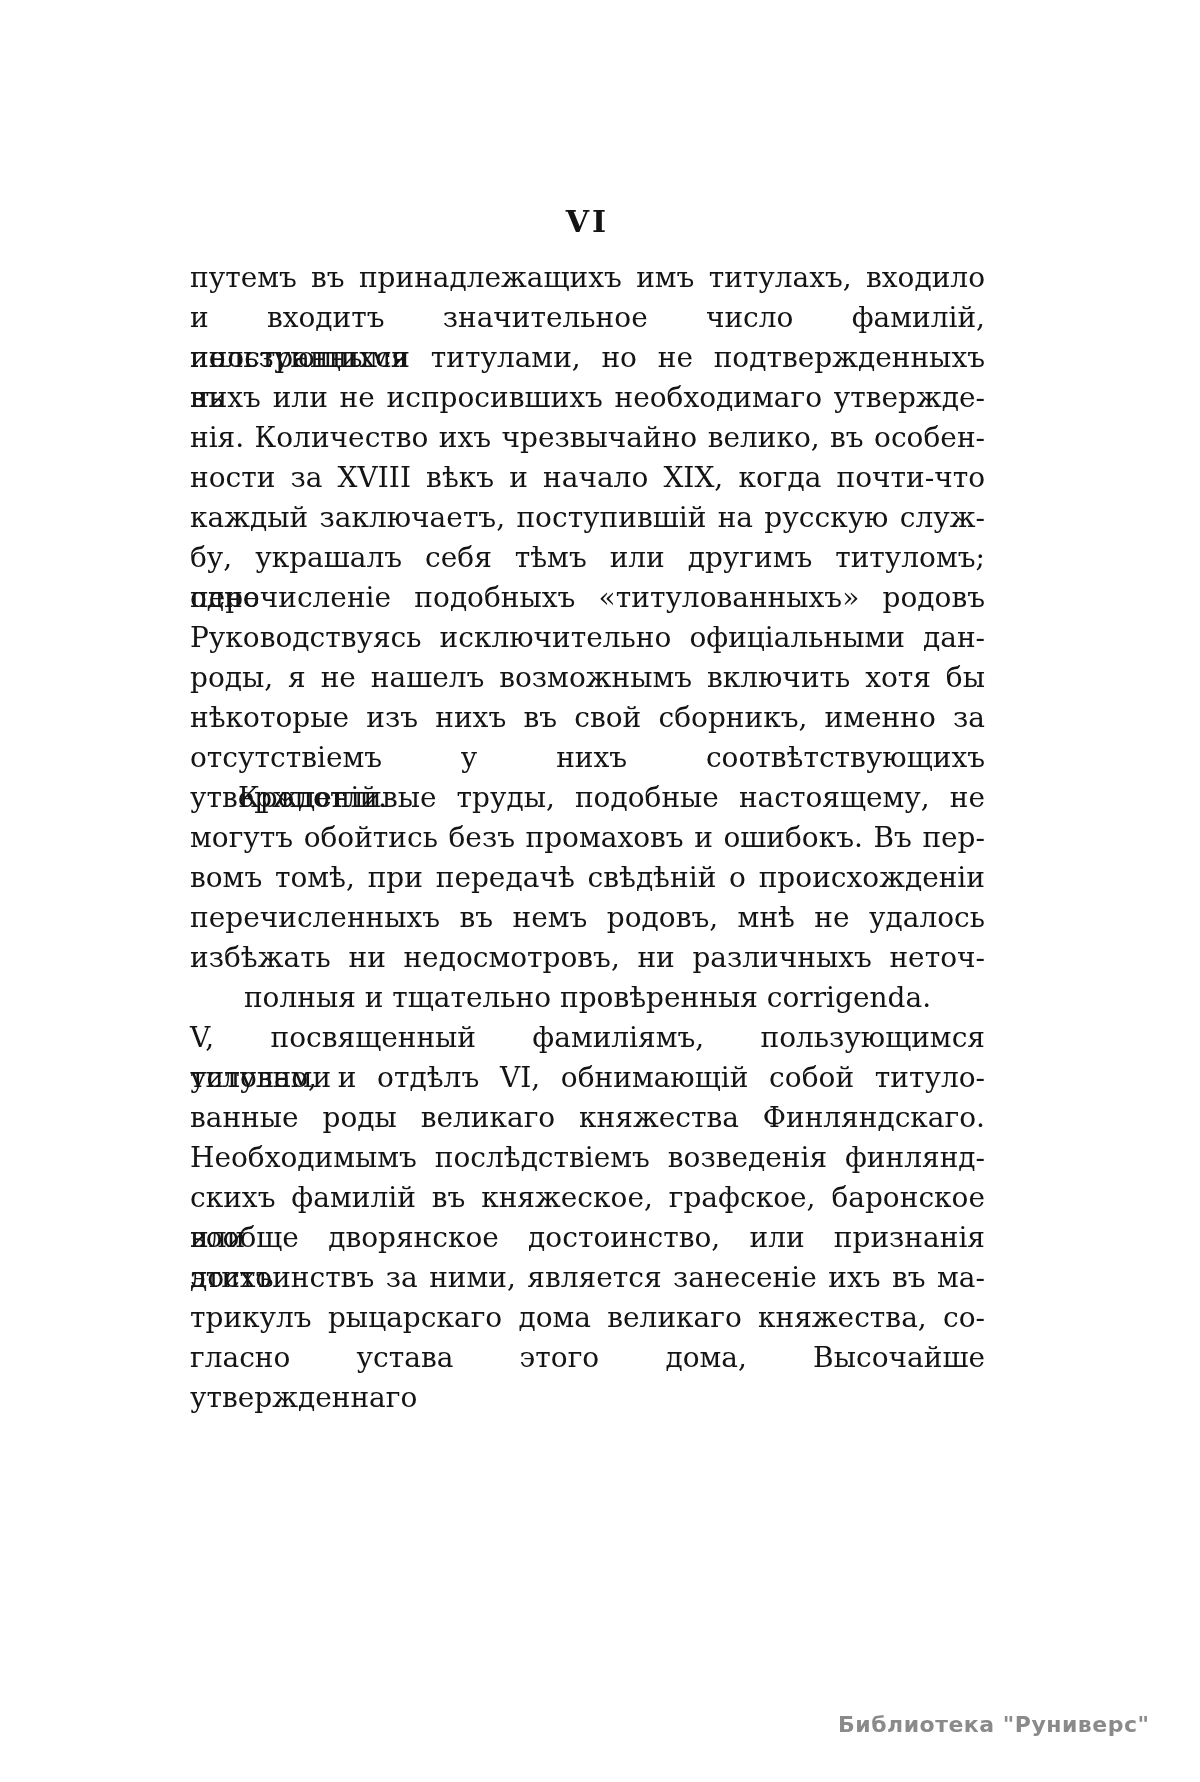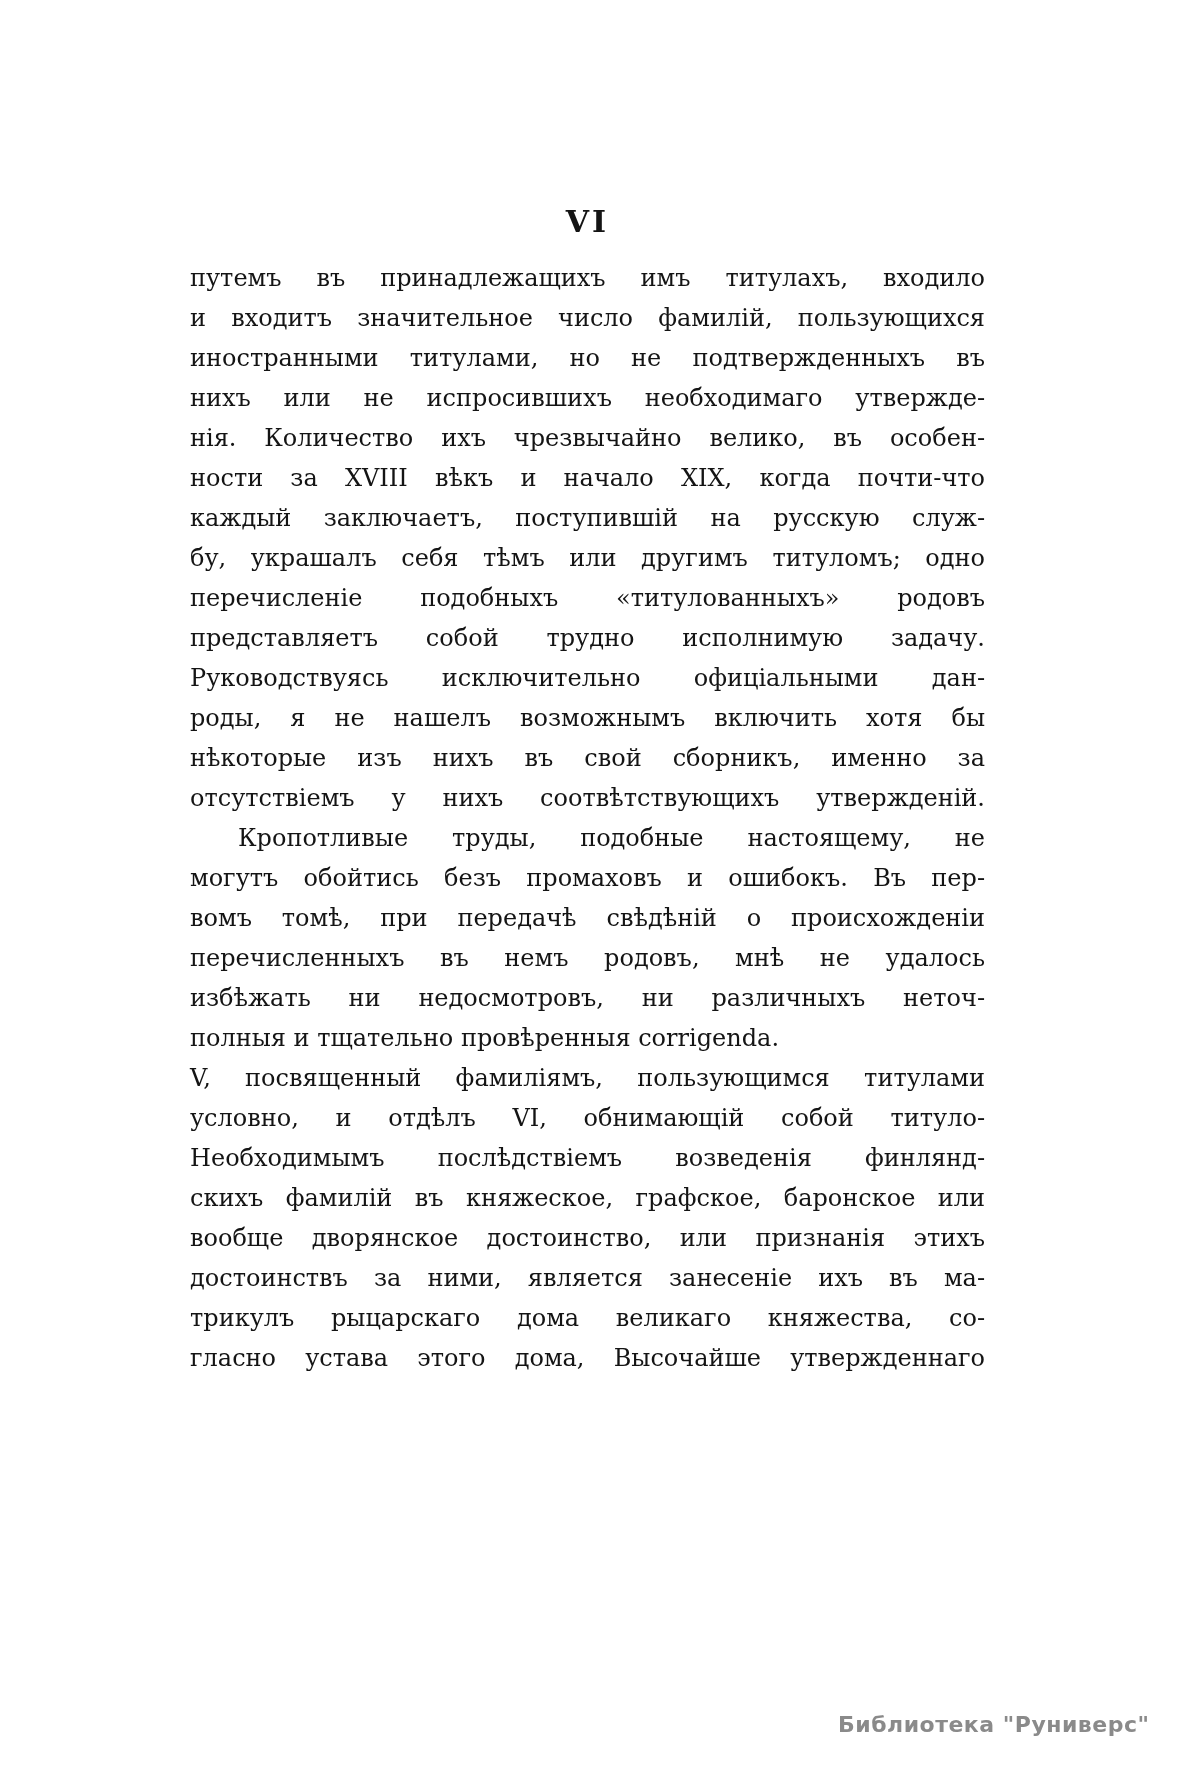--- a/index.html
+++ b/index.html
@@ -25,28 +25,28 @@
     font-size: 30px;
     font-weight: bold;
     letter-spacing: 3px;
     color: #141414;
   }
   .page-text {
     position: absolute;
     top: 258px;
     left: 190px;
     width: 795px;
-    font-size: 24px;
+    font-size: 28px;
     line-height: 40px;
     color: #141414;
   }
   .line {
     height: 40px;
     white-space: nowrap;
-    text-align: left;
+    text-align: center;
   }
   .line.just {
     white-space: normal;
     text-align: justify;
     text-align-last: justify;
     text-justify: inter-word;
     word-spacing: 1px;
   }
   .line.indent {
     padding-left: 48px;
@@ -74,33 +74,33 @@
   <div class="page-text">
       <div class="line just">путемъ въ принадлежащихъ имъ титулахъ, входило</div>
       <div class="line just">и входитъ значительное число фамилій, пользующихся</div>
       <div class="line just">иностранными титулами, но не подтвержденныхъ въ</div>
       <div class="line just">нихъ или не испросившихъ необходимаго утвержде-</div>
       <div class="line just">нія. Количество ихъ чрезвычайно велико, въ особен-</div>
       <div class="line just">ности за XVIII вѣкъ и начало XIX, когда почти-что</div>
       <div class="line just">каждый заключаетъ, поступившій на русскую служ-</div>
       <div class="line just">бу, украшалъ себя тѣмъ или другимъ титуломъ; одно</div>
       <div class="line just">перечисленіе подобныхъ «титулованныхъ» родовъ</div>
-      <div class="line just">представляетъ собой трудно исполнимую задачу.</div>
       <div class="line just">Руководствуясь исключительно офиціальными дан-</div>
       <div class="line just">роды, я не нашелъ возможнымъ включить хотя бы</div>
       <div class="line just">нѣкоторые изъ нихъ въ свой сборникъ, именно за</div>
       <div class="line just">отсутствіемъ у нихъ соотвѣтствующихъ утвержденій.</div>
       <div class="line just indent">Кропотливые труды, подобные настоящему, не</div>
       <div class="line just">могутъ обойтись безъ промаховъ и ошибокъ. Въ пер-</div>
       <div class="line just">вомъ томѣ, при передачѣ свѣдѣній о происхожденіи</div>
       <div class="line just">перечисленныхъ въ немъ родовъ, мнѣ не удалось</div>
       <div class="line just">избѣжать ни недосмотровъ, ни различныхъ неточ-</div>
       <div class="line">полныя и тщательно провѣренныя corrigenda.</div>
       <div class="line just">V, посвященный фамиліямъ, пользующимся титулами</div>
       <div class="line just">условно, и отдѣлъ VI, обнимающій собой титуло-</div>
+      <div class="line just">ванные роды великаго княжества Финляндскаго.</div>
       <div class="line just">Необходимымъ послѣдствіемъ возведенія финлянд-</div>
       <div class="line just">скихъ фамилій въ княжеское, графское, баронское или</div>
       <div class="line just">вообще дворянское достоинство, или признанія этихъ</div>
       <div class="line just">достоинствъ за ними, является занесеніе ихъ въ ма-</div>
       <div class="line just">трикулъ рыцарскаго дома великаго княжества, со-</div>
       <div class="line just">гласно устава этого дома, Высочайше утвержденнаго</div>
     </div>
 
   <div class="watermark" style="color: rgb(138, 138, 138);">Библиотека "Руниверс"</div>
 

